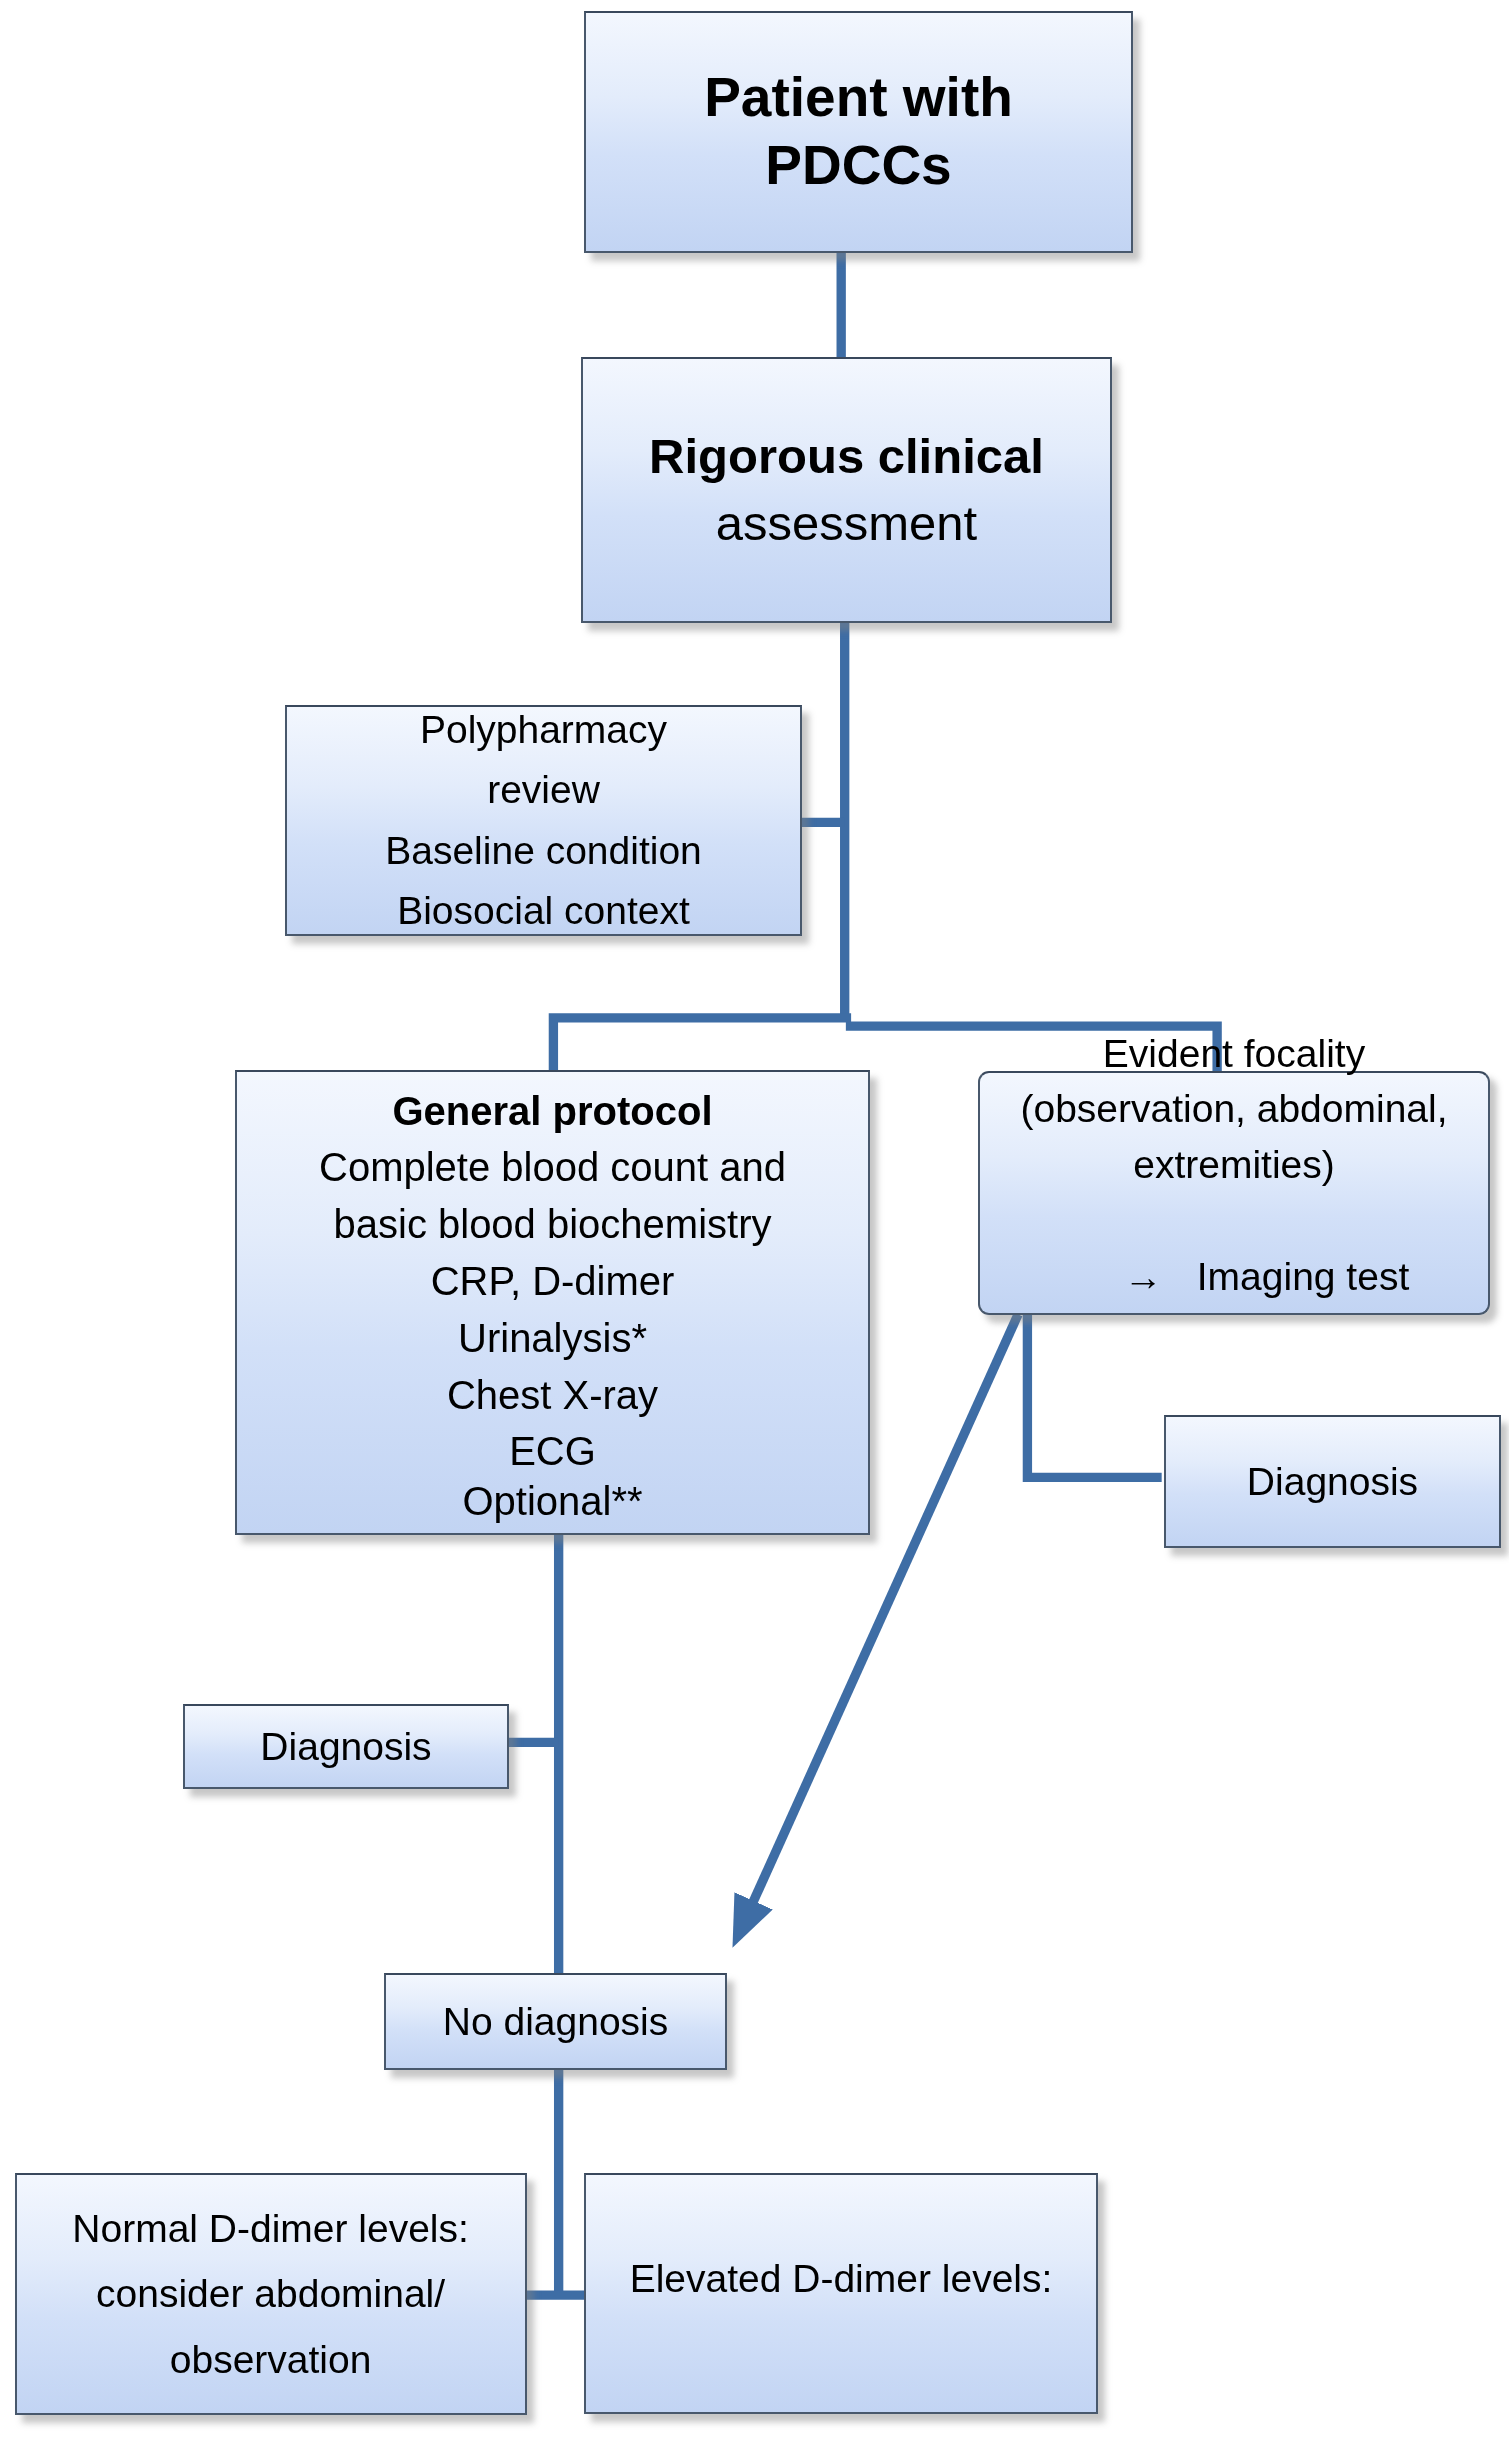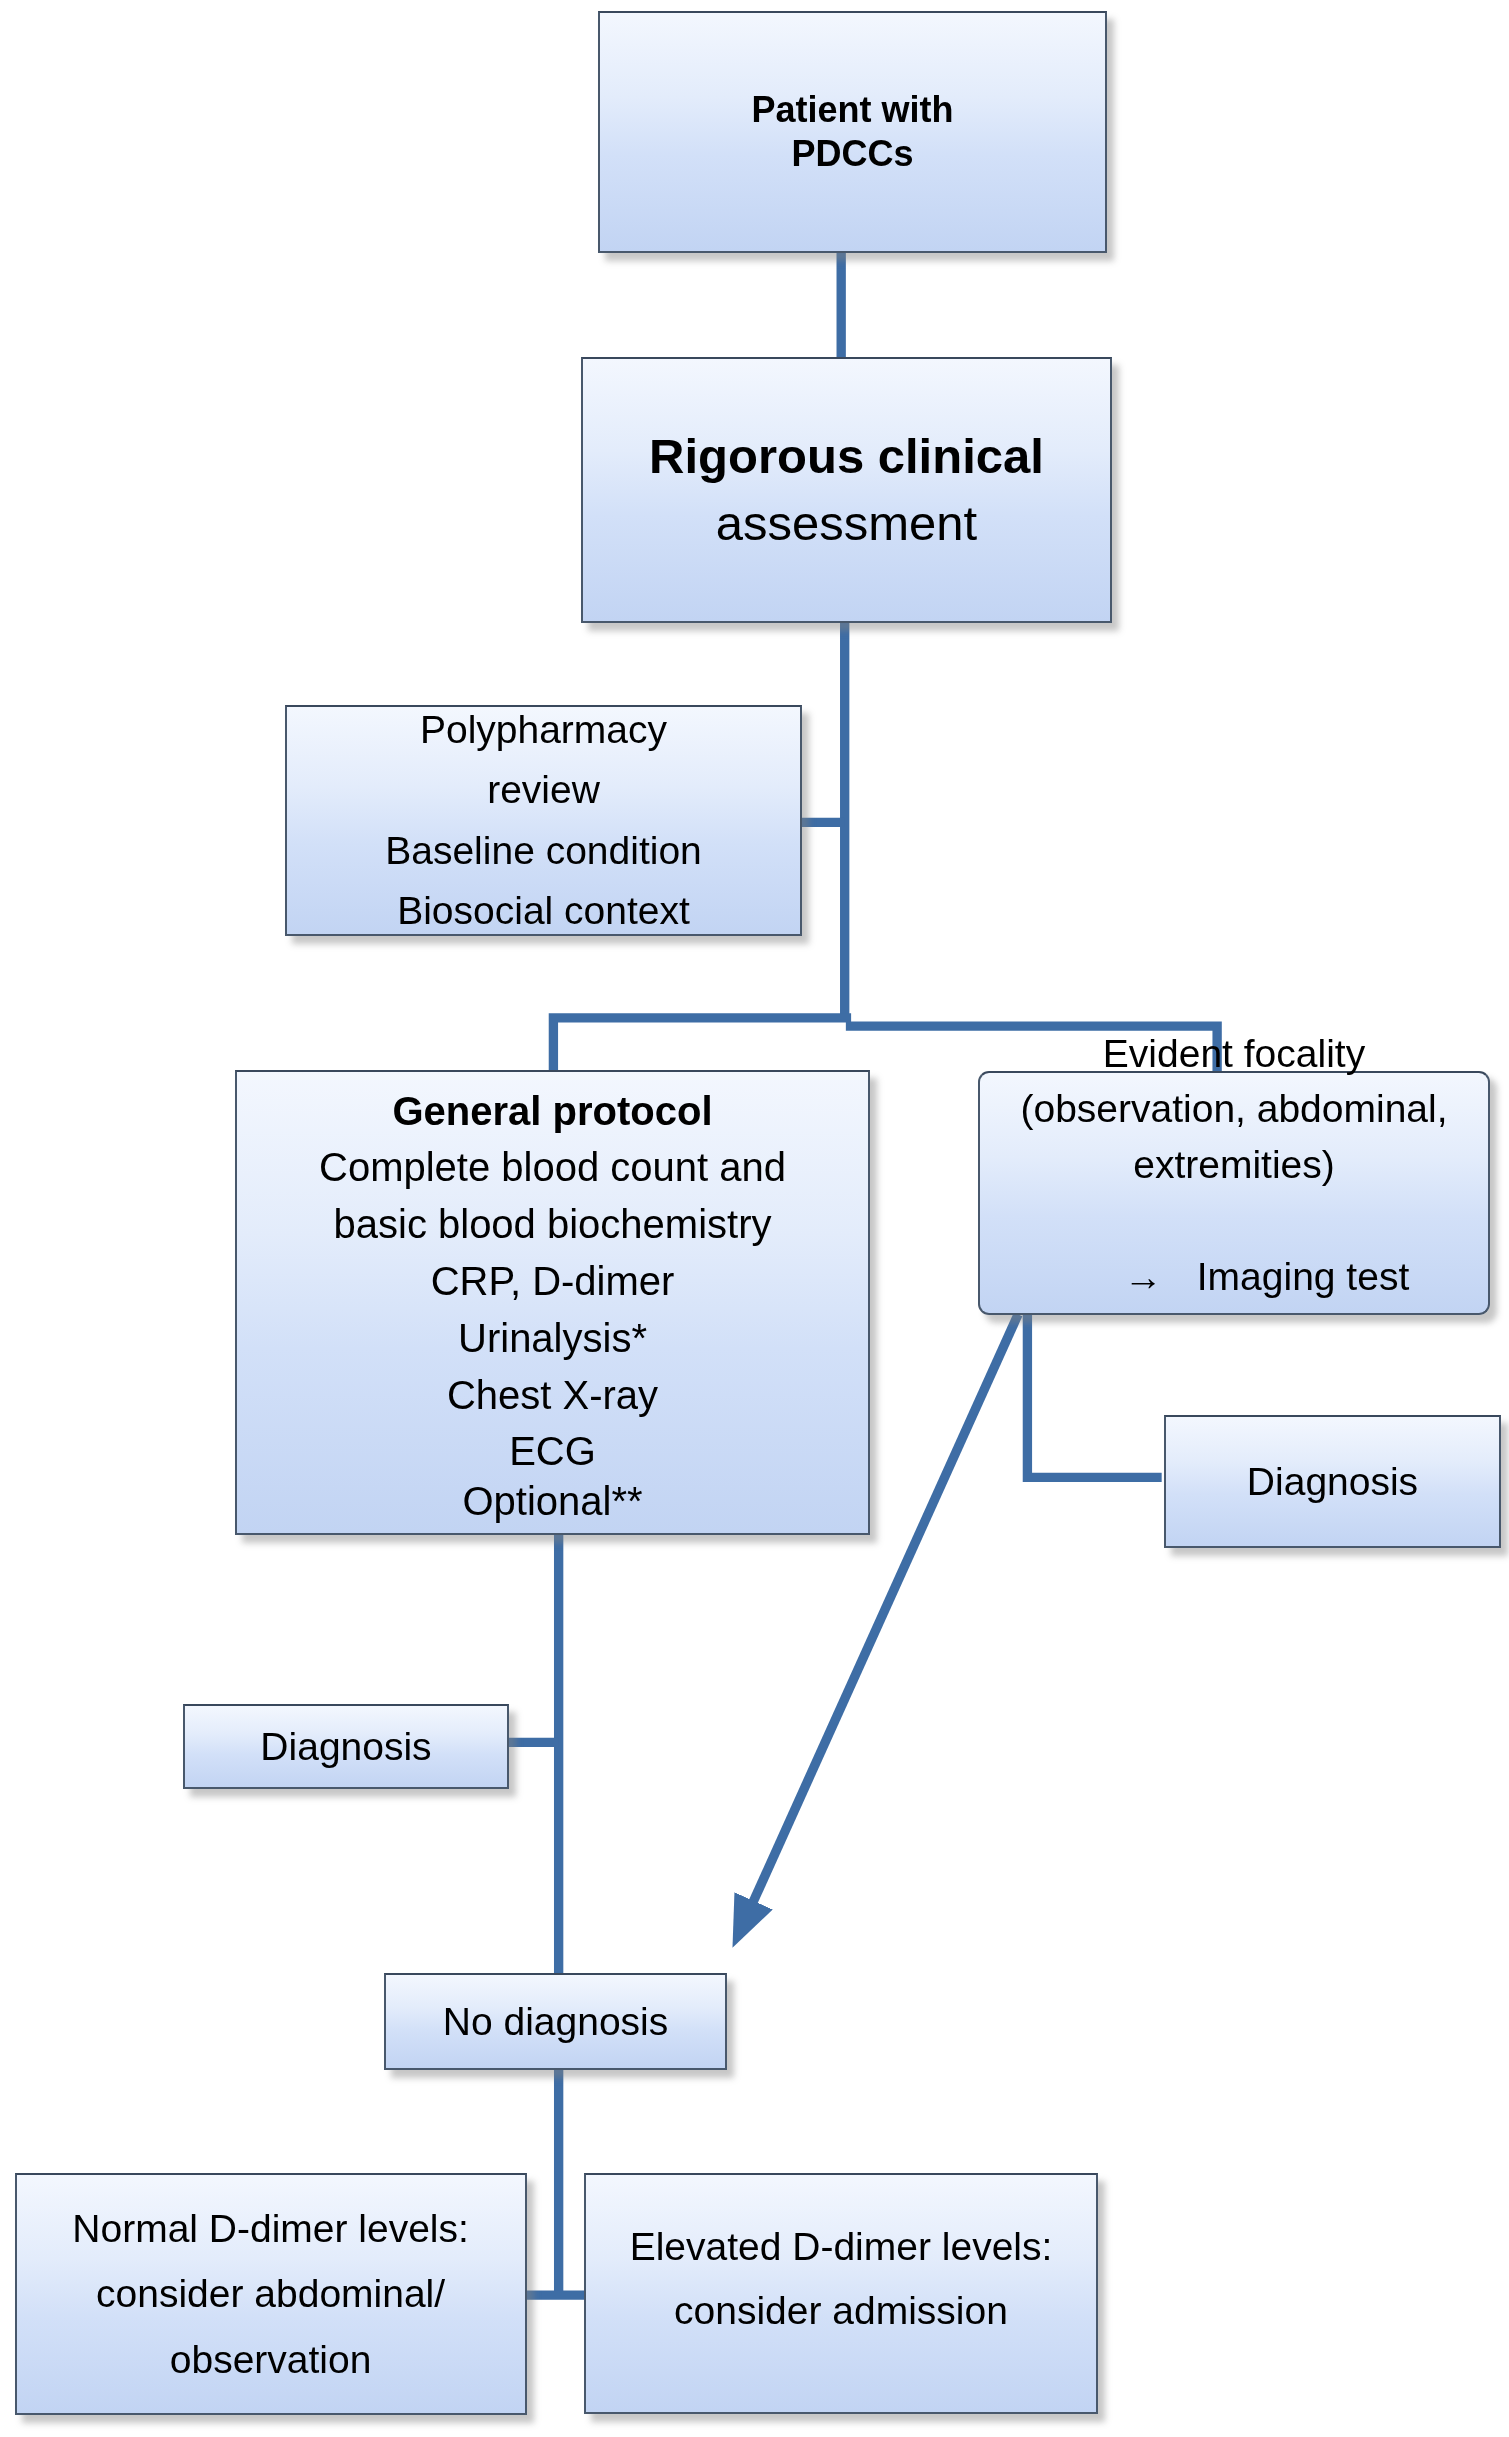--- a/index.html
+++ b/index.html
@@ -24,21 +24,21 @@
     box-shadow:7px 7.6px 6.4px rgba(130,130,130,0.45);
     display:flex;flex-direction:column;
     align-items:center;justify-content:center;
     text-align:center;
   }
   .line{white-space:pre;}
   .bold{font-weight:bold;}
   .tight{line-height:1.06;}
   .arrow-line .arrow-gap{display:inline-block;width:34px;}
 
-  .b-patient   {left:584px;top:10.5px;  width:509px; height:242px;font-size:36px;font-weight:bold;line-height:1.22;margin-left:14px;}
+  .b-patient   {left:584px;top:10.5px;  width:549px; height:242px;font-size:55px;font-weight:bold;line-height:1.22;}
   .b-rigorous  {left:581px; top:357px; width:531px; height:266px;font-size:49px;line-height:1.37;}
   .b-poly      {left:285px; top:705px;width:517px; height:231px;font-size:39px;line-height:1.55;}
   .b-general   {left:235px; top:1070px;width:635px;height:465px;font-size:40px;line-height:1.42;}
   .b-evident   {left:978px;top:1071px;width:512px; height:244px;font-size:39px;line-height:1.43;border-radius:11px;}
   .b-diag-right{left:1164px;top:1415px;width:337px; height:133px;font-size:39px;}
   .b-diag-left {left:183px; top:1704px;width:326px; height:85px;font-size:39px;}
   .b-nodiag    {left:384px; top:1973px;width:343px; height:97px;font-size:39px;}
   .b-normal    {left:14.6px;  top:2173px;width:512px; height:242px;font-size:39px;line-height:1.68;}
   .b-elevated  {left:584px;top:2173px;width:514px; height:241px;font-size:39px;line-height:1.65;padding-bottom:29px;}
 </style>
@@ -118,17 +118,16 @@
   </div>
 
   <div class="box b-normal">
     <div class="line">Normal D-dimer levels:</div>
     <div class="line">consider abdominal/</div>
     <div class="line">observation</div>
   </div>
 
   <div class="box b-elevated">
     <div class="line">Elevated D-dimer levels:</div>
-    <div class="line">consider admission</div>
   </div>
 
 </div>
 
 
 </body></html>

